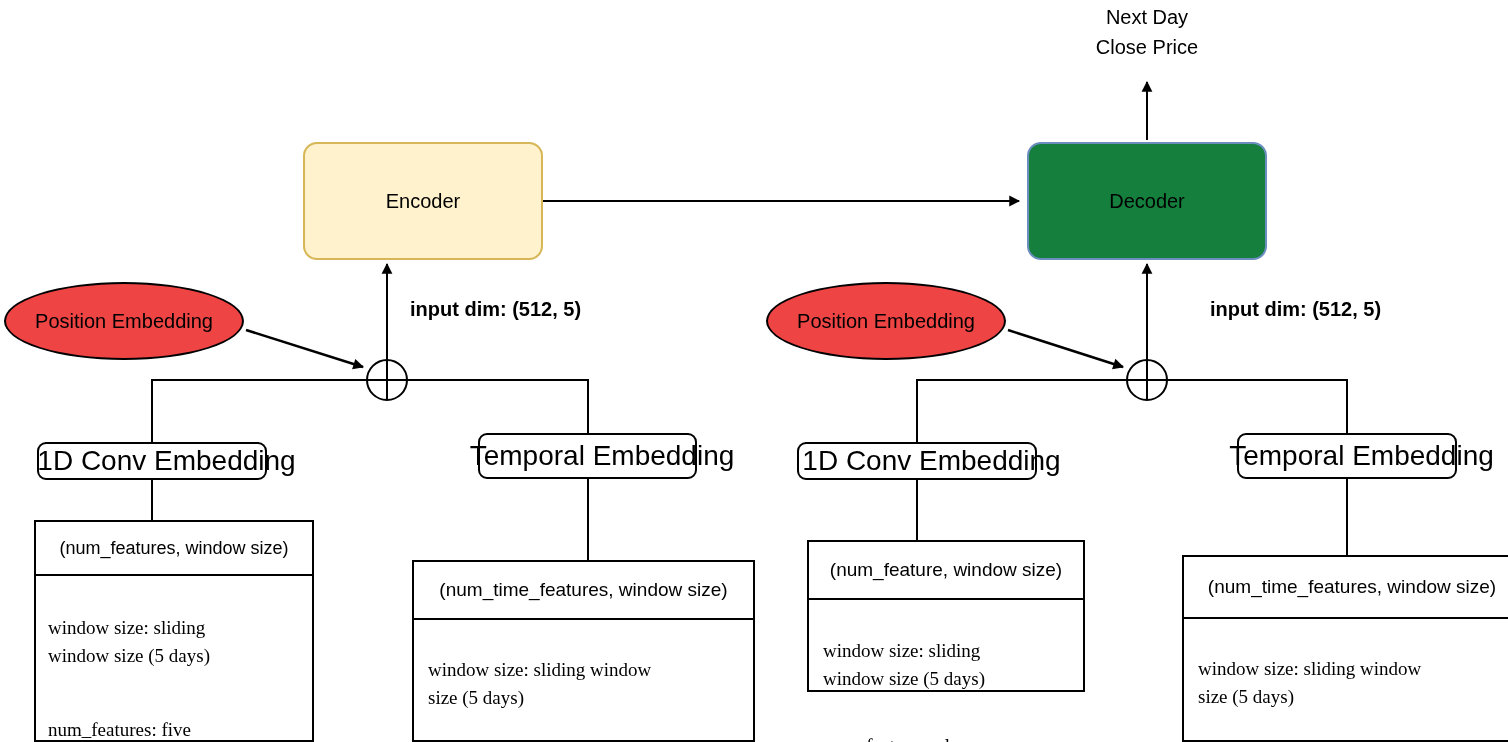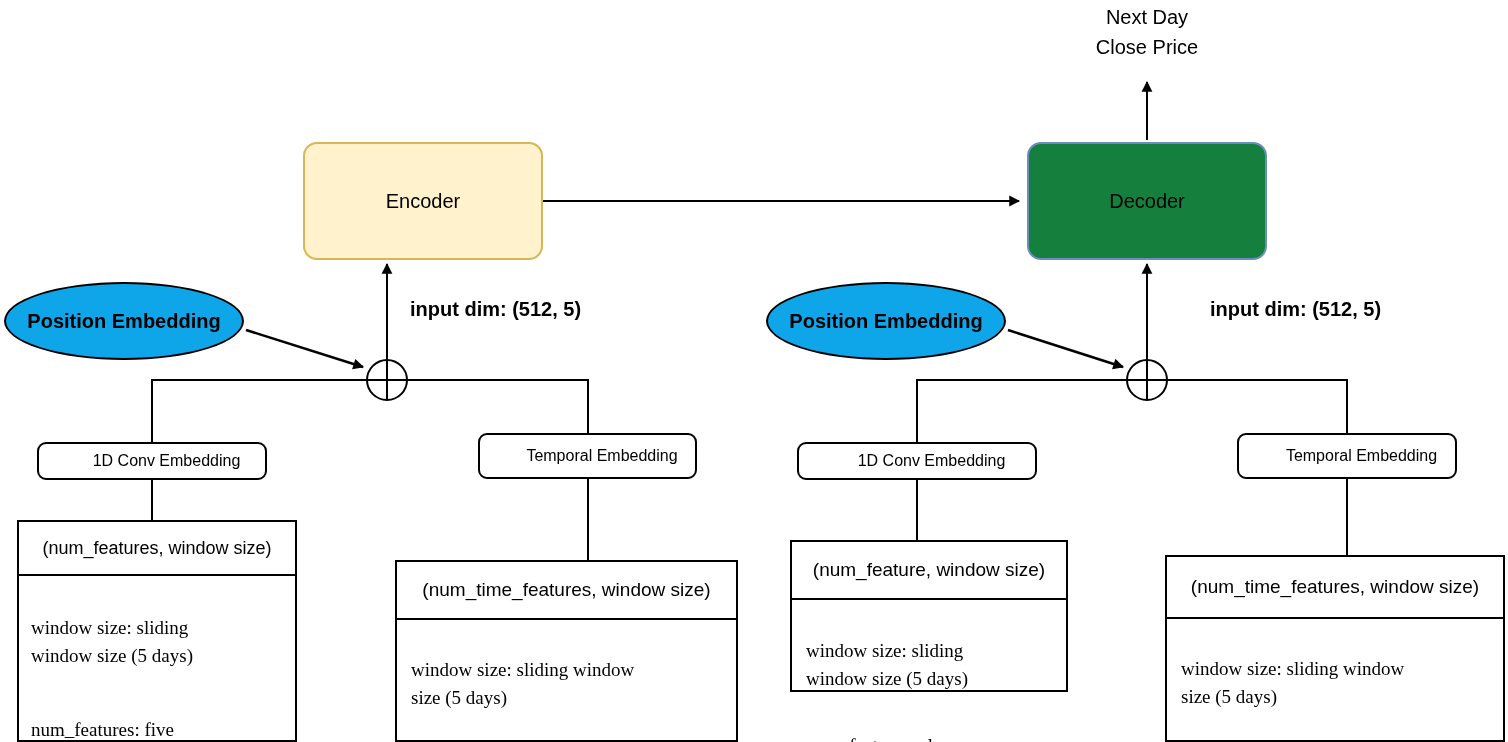--- a/index.html
+++ b/index.html
@@ -8,34 +8,33 @@
   .canvas { position: relative; width: 1508px; height: 742px; background: #fff; }
   .abs { position: absolute; }
   svg.wires { position: absolute; left: 0; top: 0; width: 1508px; height: 742px; pointer-events: none; }
 
   .big-node {
     border: 2px solid #000; border-radius: 14px; background: #fff;
     display: flex; align-items: center; justify-content: center;
     font-size: 20px;
   }
   .ellipse {
-    border: 2px solid #000; border-radius: 50%; background: #0ea5e9;
+    border: 2px solid #000; border-radius: 50%; background: #ef4444;
     display: flex; align-items: center; justify-content: center;
     font-size: 20px;
-    font-weight: bold;
   }
   .label-box {
     border: 2px solid #000; border-radius: 9px; background: #fff;
     display: flex; align-items: center; justify-content: center;
-    font-size: 16px; white-space: nowrap; padding-left: 29px;
+    font-size: 28px; white-space: nowrap; padding-left: 29px;
   }
   .free-text { font-size: 20px; white-space: nowrap; font-weight: bold; }
   .out-text { font-size: 20px; line-height: 30px; text-align: center; }
 
-  .tbl { border: 2px solid #000; background: #fff; }
+  .tbl { border: 2px solid #000; background: #fff; margin-left: 17px; }
   .tbl-header {
     border-bottom: 2px solid #000;
     display: flex; align-items: center; justify-content: center;
     white-space: nowrap; overflow: hidden;
   }
   .tbl-body { font-size: 19px; line-height: 28px; white-space: pre-line; }
   .para { white-space: pre-line; font-family: Liberation Serif, serif; }
 </style>
 </head>
 <body>

